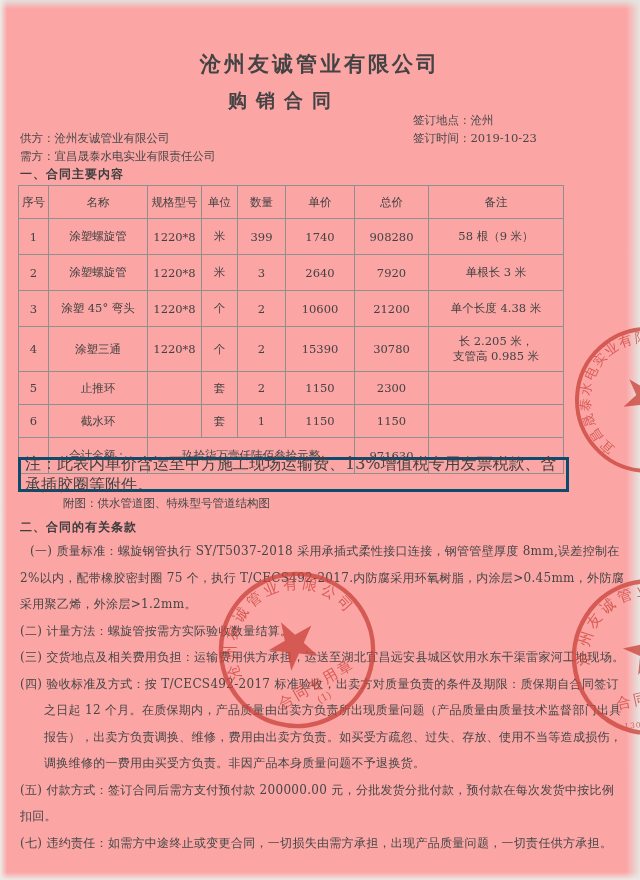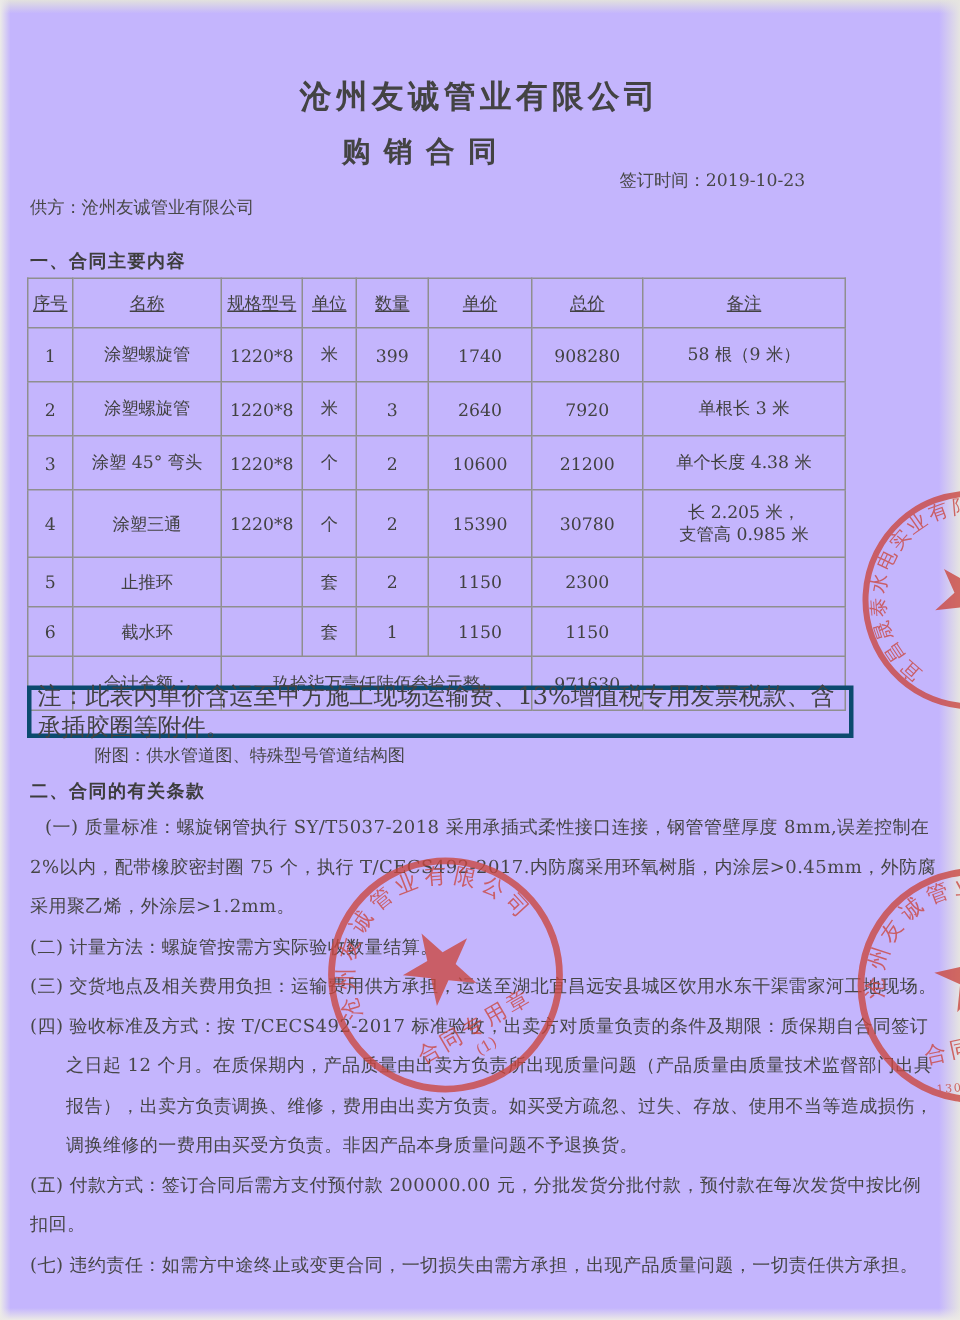--- a/index.html
+++ b/index.html
@@ -3,21 +3,21 @@
 <meta charset="utf-8">
 <style>
   html,body{margin:0;padding:0;}
   body{
     width:640px;height:880px;
     background:#e9e8e5;
     font-family:"DejaVu Serif","Liberation Serif",serif;
   }
   .page{
     position:relative;width:640px;height:880px;overflow:hidden;
-    background:#c4b5fd;color:#3f3f3f;
+    background:#fca5a5;color:#3f3f3f;
   }
   .edge{position:absolute;pointer-events:none;}
   .edge-top{left:0;top:0;width:640px;height:9px;background:linear-gradient(#e2e1de,rgba(255,255,255,0));}
   .edge-left{left:0;top:0;width:7px;height:880px;background:linear-gradient(to right,#ecebe8,rgba(255,255,255,0));}
   .edge-right{right:0;top:0;width:14px;height:880px;background:linear-gradient(to left,#e6e5e1,rgba(255,255,255,0));}
   .edge-bottom{left:0;bottom:0;width:640px;height:8px;background:linear-gradient(to top,#eceae6,rgba(255,255,255,0));}
 
   .company-title{position:absolute;left:0;top:50px;width:640px;text-align:center;
     font-size:21px;font-weight:bold;letter-spacing:3px;color:#434343;}
   .doc-title{position:absolute;left:0;top:88px;width:568px;text-align:center;
@@ -35,21 +35,21 @@
 
   table.items{
     position:absolute;left:18px;top:185px;
     border-collapse:collapse;table-layout:fixed;
     font-size:11.5px;color:#424242;
   }
   table.items th,table.items td{
     border:1px solid #8f8f8f;text-align:center;vertical-align:middle;
     padding:1px 2px;font-weight:normal;overflow:hidden;
   }
-  table.items th{height:30px;text-decoration:underline;}
+  table.items th{height:30px;}
   table.items td{height:33px;}
   table.items tr.tall td{height:42px;}
   table.items tr.short td{height:30px;}
   td.remark{white-space:pre-line;line-height:15px;}
 
   .note-box{
     position:absolute;left:18px;top:457px;width:541px;height:29px;
     border:3px solid #0c4a6e;font-size:16px;color:#424242;
     display:flex;align-items:center;padding-left:4px;
   }
@@ -72,21 +72,23 @@
 <div class="page">
   <div class="edge edge-top"></div>
   <div class="edge edge-left"></div>
   <div class="edge edge-right"></div>
   <div class="edge edge-bottom"></div>
 
   <div class="company-title">沧州友诚管业有限公司</div>
   <div class="doc-title">购销合同</div>
 
   <div class="meta supplier">供方：沧州友诚管业有限公司</div>
+  <div class="meta buyer">需方：宜昌晟泰水电实业有限责任公司</div>
   <div class="meta meta-right">
+    <div>签订地点：沧州</div>
     <div>签订时间：2019-10-23</div>
   </div>
 
   <div class="sec-heading sec1">一、合同主要内容</div>
 
   <table class="items">
     <colgroup id="items-colgroup">
         <col style="width: 30px;">
         <col style="width: 99px;">
         <col style="width: 54px;">

